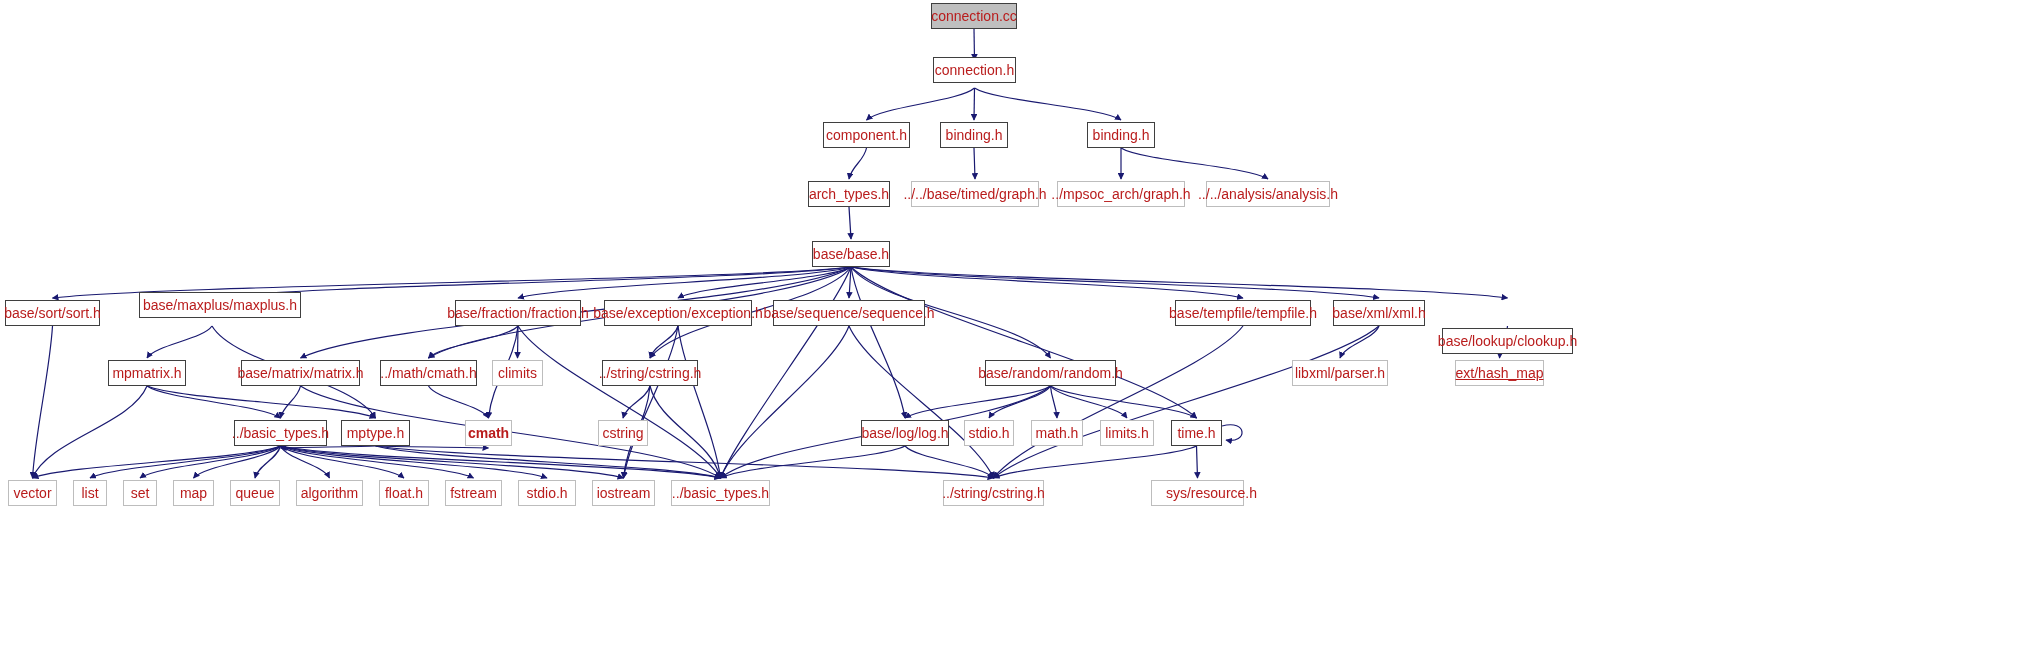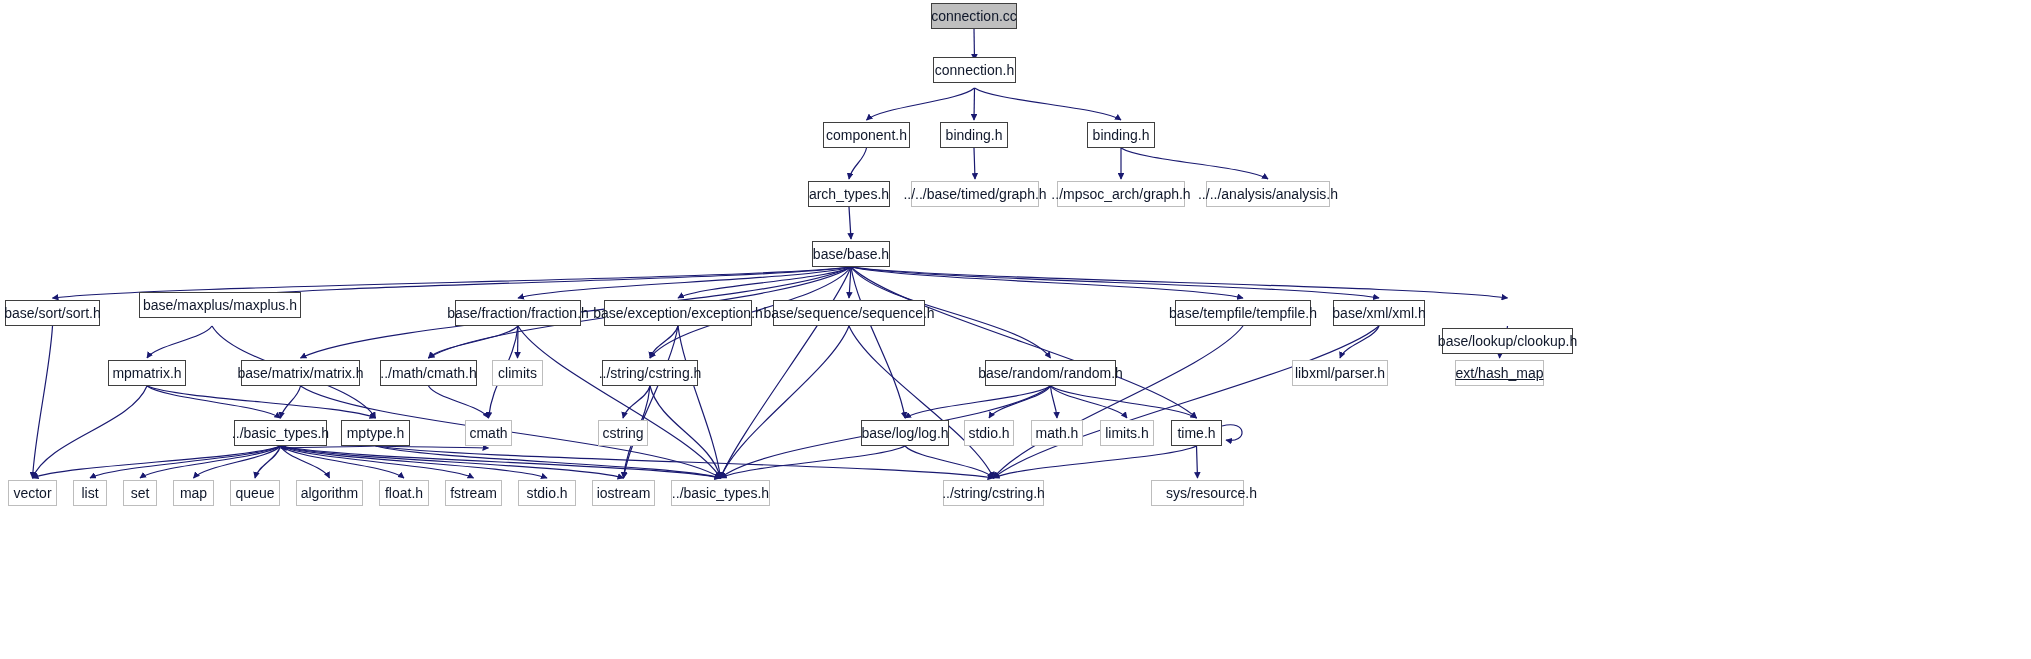--- a/index.html
+++ b/index.html
@@ -26,21 +26,21 @@
   }
   .node {
     position: absolute;
     box-sizing: border-box;
     display: flex;
     align-items: center;
     justify-content: center;
     white-space: nowrap;
     font-size: 14px;
     line-height: 1;
-    color: #0f172a;
+    color: #b91c1c;
     background: #ffffff;
     border: 1px solid #bdbdbd;
     height: 26px;
     z-index: 5;
   }
   .node.solid {
     border: 1.6px solid #3f3f3f;
   }
   .node.root {
     background: #bfbfbf;
@@ -217,21 +217,21 @@
       </div>
       <div class="node open" style="left: 1455px; top: 360px; width: 89px; text-decoration: underline;">
         <span class="node-label">ext/hash_map</span>
       </div>
       <div class="node solid" style="left: 234px; top: 420px; width: 93px;">
         <span class="node-label">../basic_types.h</span>
       </div>
       <div class="node solid" style="left: 341px; top: 420px; width: 69px;">
         <span class="node-label">mptype.h</span>
       </div>
-      <div class="node open" style="left: 465px; top: 420px; width: 47px;">
+      <div class="node open" style="left: 465px; top: 420px; width: 47px; font-weight: bold;">
         <span class="node-label">cmath</span>
       </div>
       <div class="node open" style="left: 598px; top: 420px; width: 50px;">
         <span class="node-label">cstring</span>
       </div>
       <div class="node solid" style="left: 861px; top: 420px; width: 88px;">
         <span class="node-label">base/log/log.h</span>
       </div>
       <div class="node open" style="left: 964px; top: 420px; width: 50px;">
         <span class="node-label">stdio.h</span>

